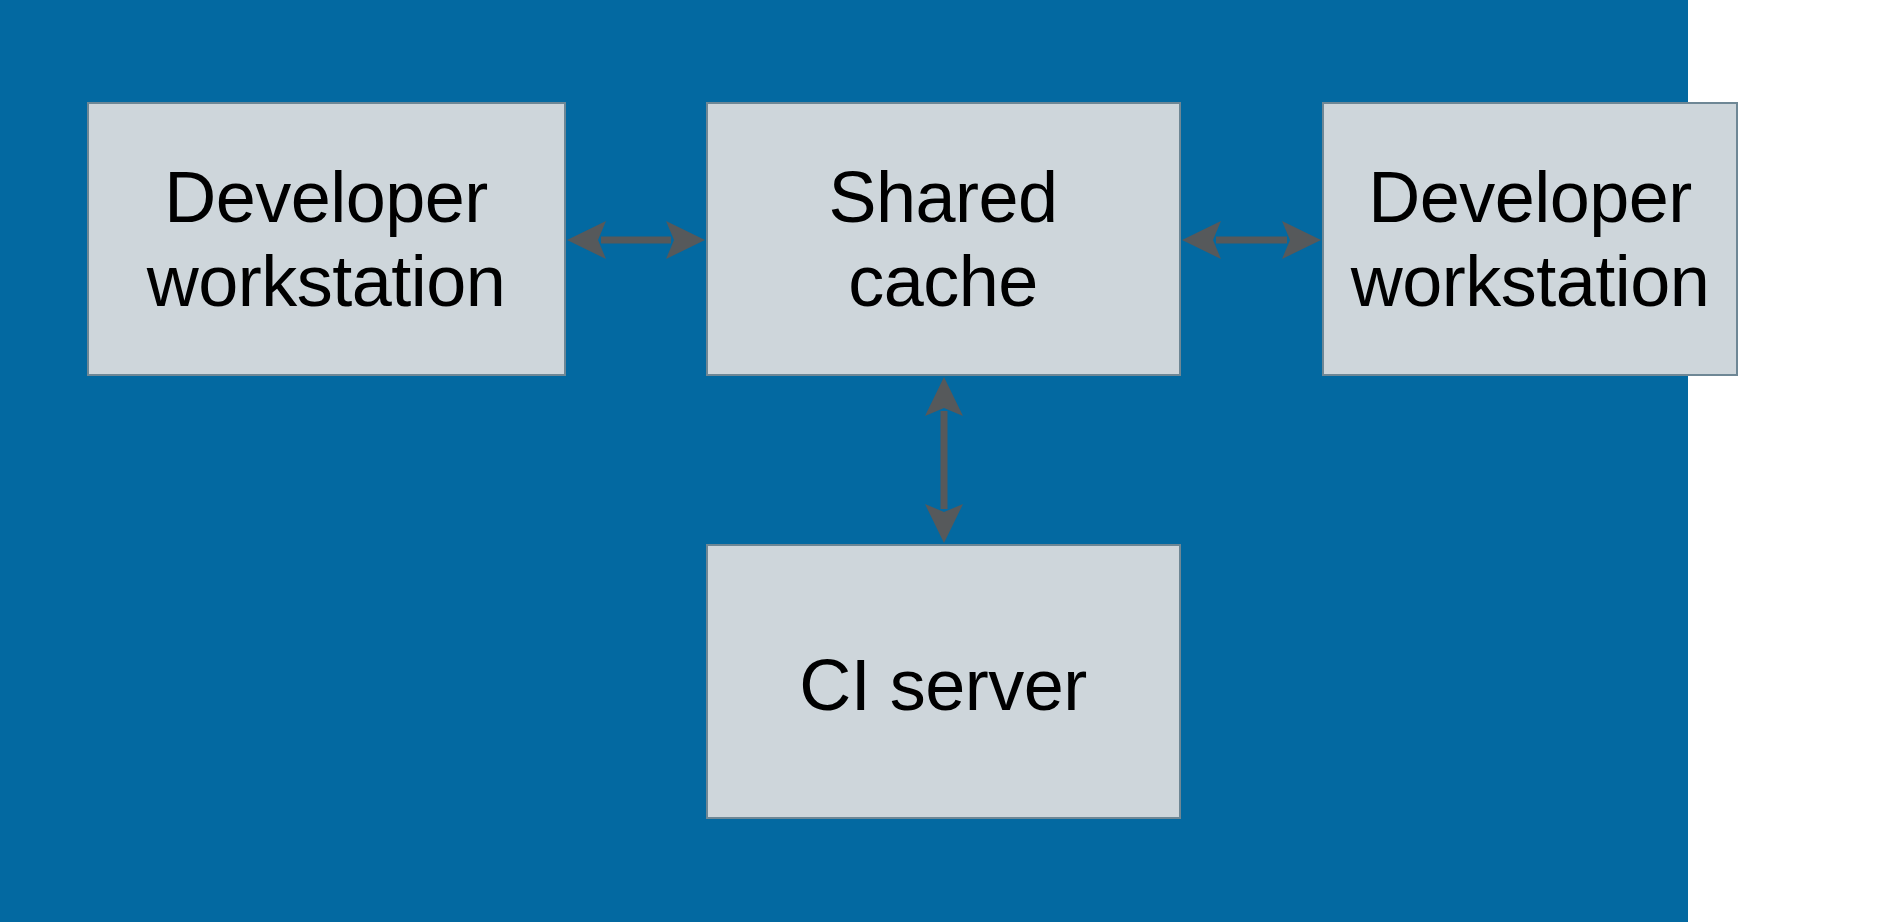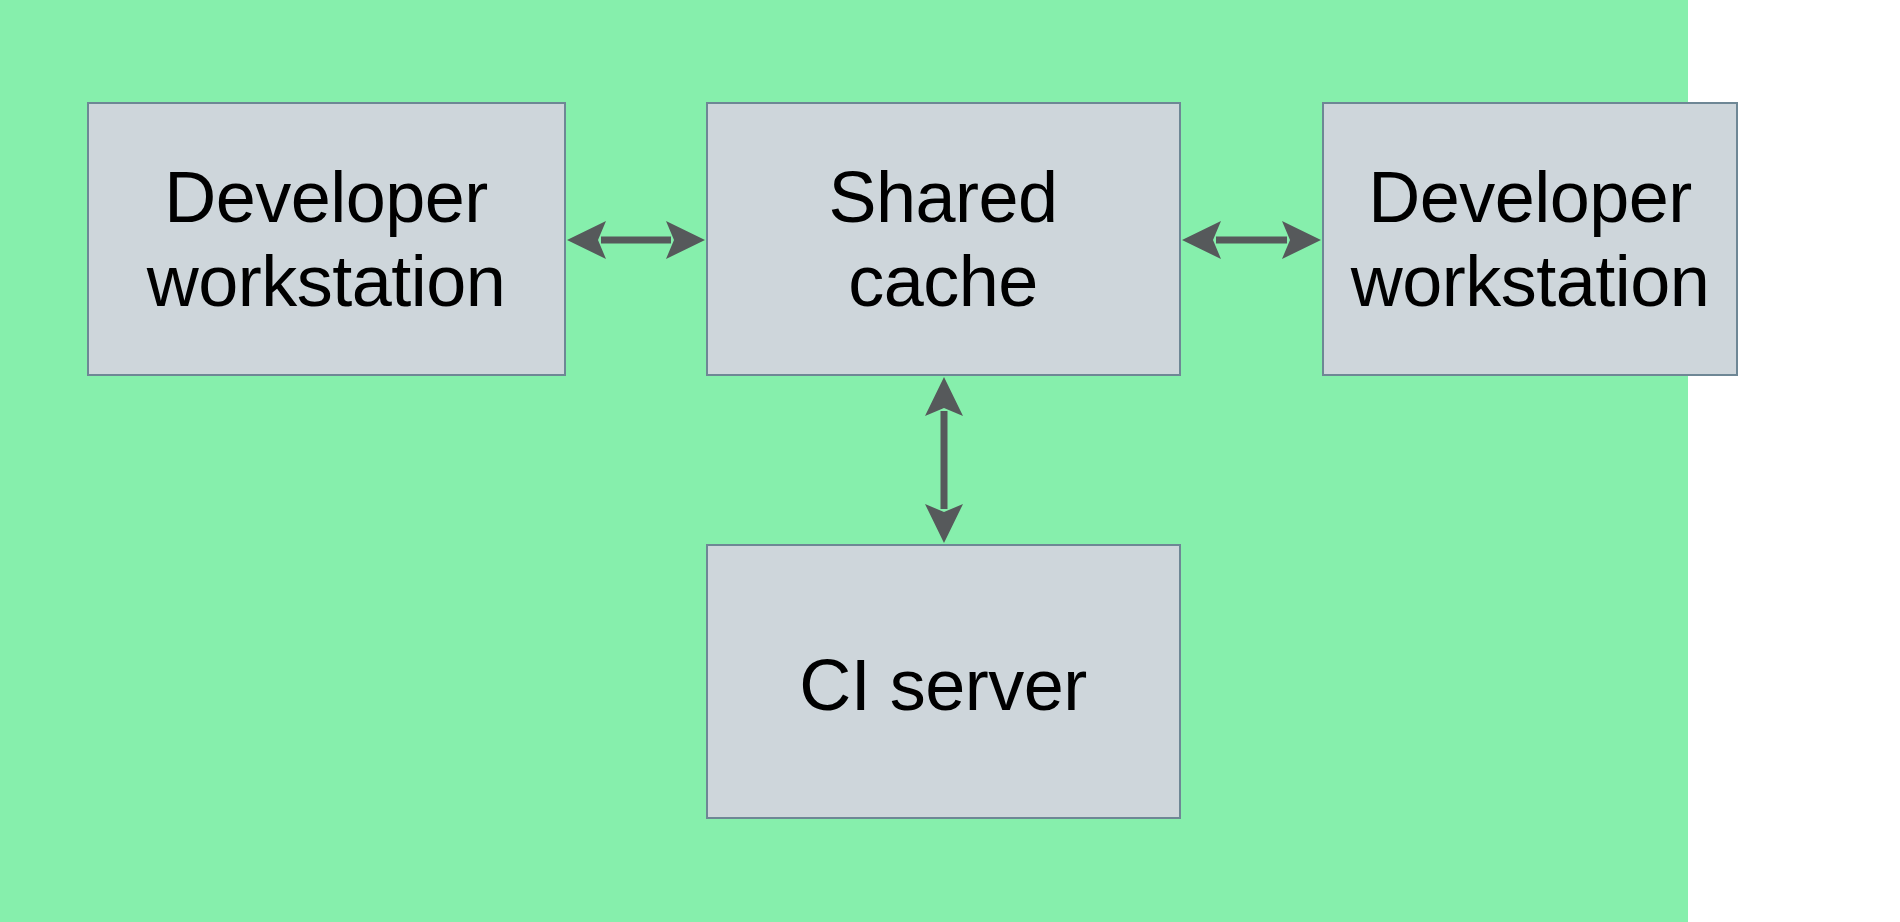--- a/index.html
+++ b/index.html
@@ -10,21 +10,21 @@
   body {
     width: 1900px;
     height: 922px;
     overflow: hidden;
     font-family: "Liberation Sans", sans-serif;
   }
   #diagram-canvas {
     position: relative;
     width: 1688px;
     height: 922px;
-    background: #86efac;
+    background: #0369a1;
   }
   #diagram-svg {
     position: absolute;
     top: 0;
     left: 0;
     width: 1900px;
     height: 922px;
     display: block;
   }
   .node-rect {

